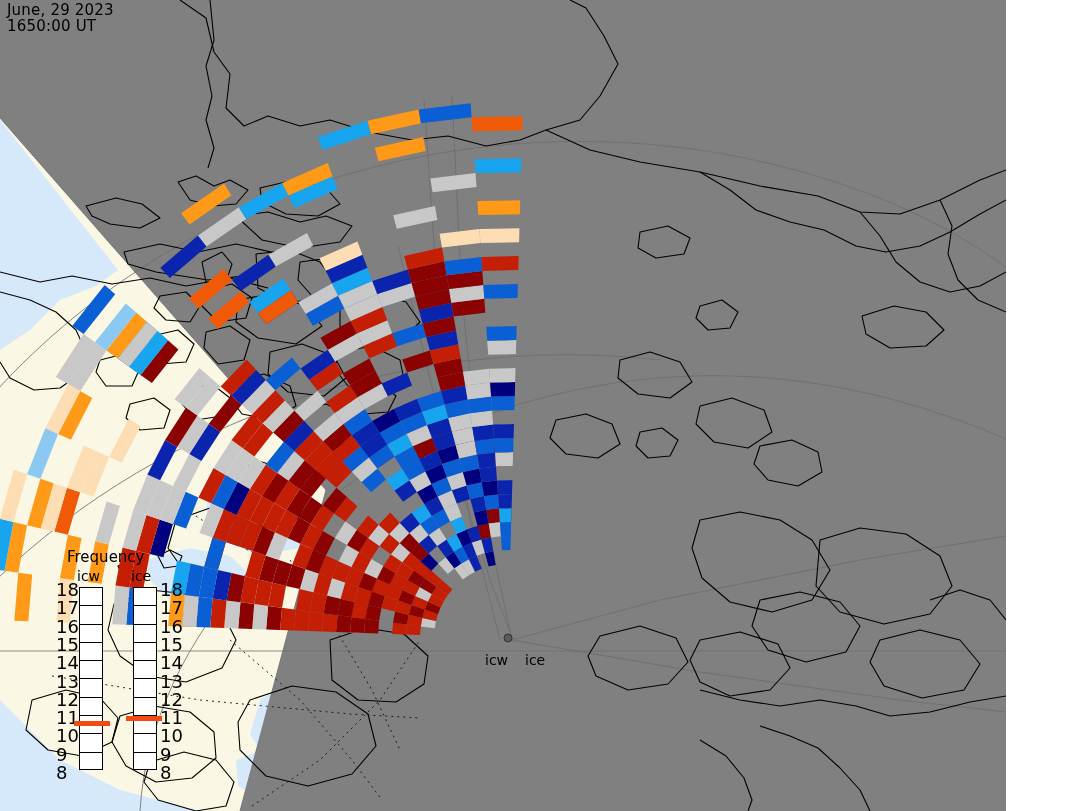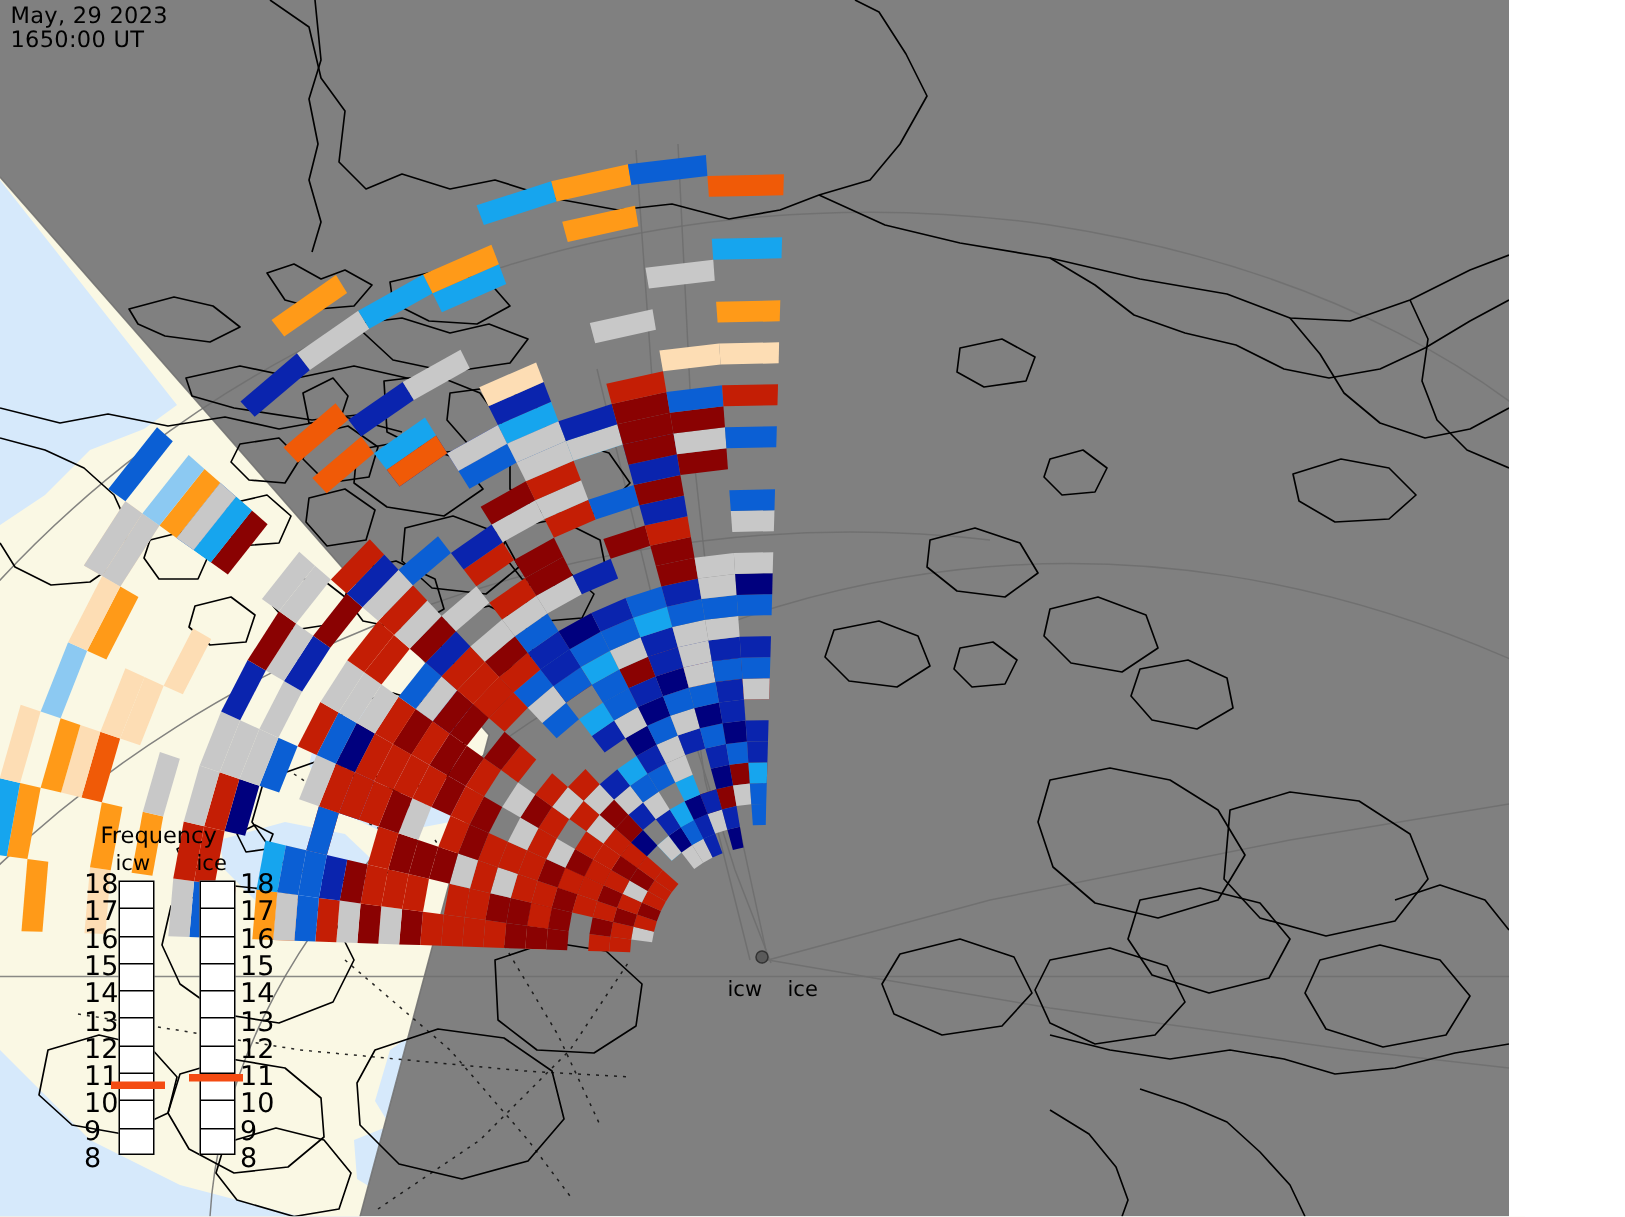--- a/index.html
+++ b/index.html
@@ -529,21 +529,21 @@
           <polygon points="480.4,243.0 479.4,229.0 519.4,228.2 519.1,242.2" fill="#FDDDB4"></polygon>
           <polygon points="478.4,215.0 477.4,201.1 520.2,200.2 519.8,214.2" fill="#FF9A18"></polygon>
           <polygon points="475.5,173.1 474.5,159.2 521.4,158.2 521.0,172.2" fill="#16A5EE"></polygon>
           <polygon points="472.6,131.2 471.6,117.3 522.6,116.2 522.2,130.2" fill="#F05A07"></polygon>
         </g>
 
       <circle cx="508" cy="638" r="4" fill="#5a5a5a" stroke="#333" stroke-width="1"></circle>
     </g>
   </svg>
 
-  <div class="ttl"><span>May, 29 2023</span><br><span>1650:00 UT</span></div>
+  <div class="ttl"><span>June, 29 2023</span><br><span>1650:00 UT</span></div>
 
   <div class="maplbl" style="left:485px;top:652px;">icw</div>
   <div class="maplbl" style="left:525px;top:652px;">ice</div>
 
   <div id="cbarwrap">
     
     
     
     
     

